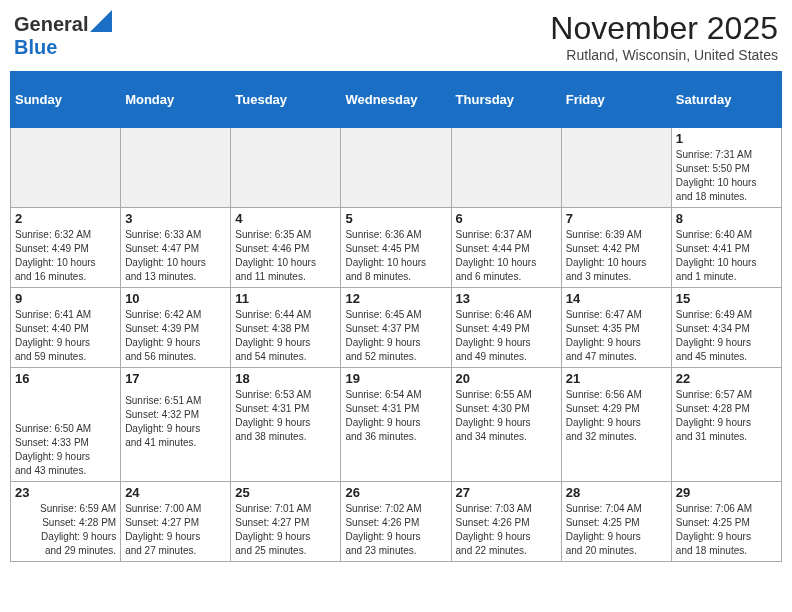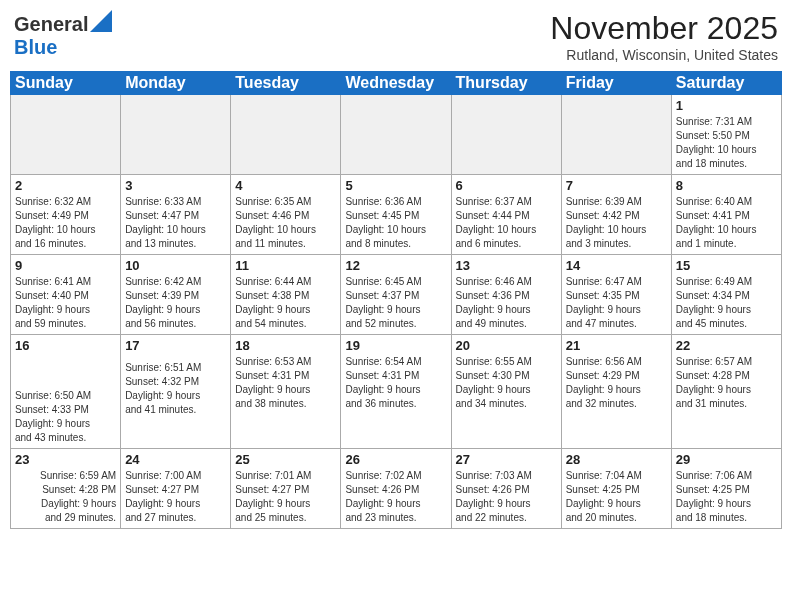--- a/index.html
+++ b/index.html
@@ -39,23 +39,23 @@
       color: #444;
     }
     .calendar {
       width: 100%;
       border-collapse: collapse;
       border: 1px solid #aaa;
     }
     .calendar th {
       background: #1a6fc4;
       color: #fff;
-      font-size: 16px;
+      font-size: 13px;
       font-weight: bold;
-      padding: 2px 4px;
+      padding: 20px 4px;
       text-align: left;
       border: 1px solid #1a6fc4;
     }
     .calendar td {
       vertical-align: top;
       border: 1px solid #aaa;
       padding: 3px 4px;
       width: calc(100% / 7);
       min-height: 80px;
       font-size: 10.5px;
@@ -211,21 +211,21 @@
         <td>
           <span class="day-number">12</span>
           <div class="day-info" style="white-space: pre-line;">Sunrise: 6:45 AM
 Sunset: 4:37 PM
 Daylight: 9 hours
 and 52 minutes.</div>
         </td>
         <td>
           <span class="day-number">13</span>
           <div class="day-info" style="white-space: pre-line;">Sunrise: 6:46 AM
-Sunset: 4:36 PM
+Sunset: 4:49 PM
 Daylight: 9 hours
 and 49 minutes.</div>
         </td>
         <td>
           <span class="day-number">14</span>
           <div class="day-info" style="white-space: pre-line;">Sunrise: 6:47 AM
 Sunset: 4:35 PM
 Daylight: 9 hours
 and 47 minutes.</div>
         </td>

